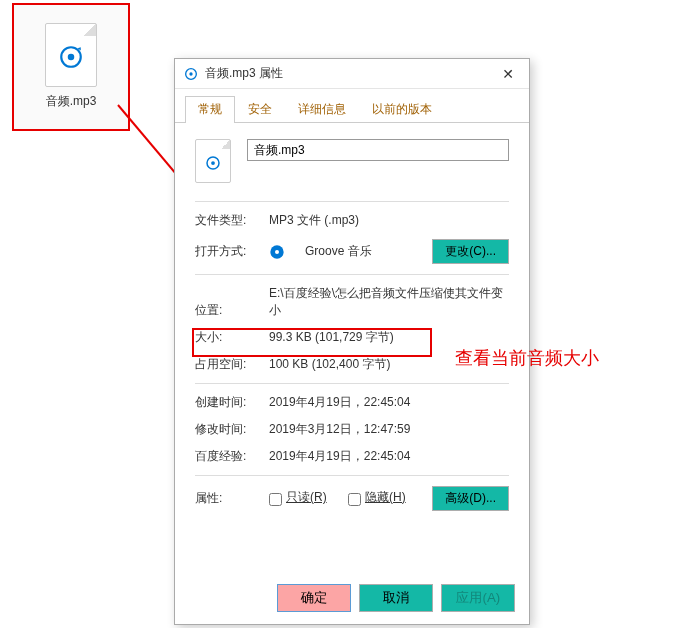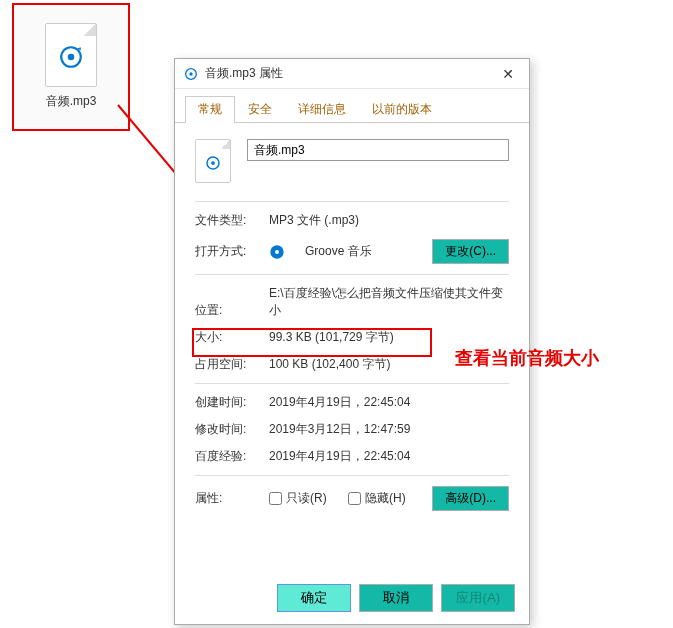--- a/index.html
+++ b/index.html
@@ -166,45 +166,45 @@
       font-size: 12px;
     }
     .btn {
       border: 1px solid #adadad;
       background: #14b8a6;
       padding: 3px 12px;
       font-family: inherit;
       cursor: pointer;
       min-width: 70px;
     }
-    .btn.primary { background: #5eead4; border-color: #5b9bd5; }
+    .btn.primary { background: #fca5a5; border-color: #5b9bd5; }
     .highlight-box {
       position: absolute;
       border: 2px solid #e60000;
       pointer-events: none;
     }
     .highlight-size {
       left: 192px;
       top: 328px;
       width: 240px;
       height: 29px;
     }
     .annotation {
       position: absolute;
       left: 455px;
       top: 346px;
       color: #e60000;
       font-size: 18px;
-      font-weight: bold;
     }
     .checkbox-wrap {
       display: inline-flex;
-      align-items: center;
+      align-items: flex-end;
       gap: 4px;
       margin-right: 18px;
+      text-decoration: underline;
     }
     .checkbox-wrap input { width: 13px; height: 13px; }
     .footer {
       padding: 10px 14px 12px;
       display: flex;
       justify-content: flex-end;
       gap: 8px;
     }
     .footer .btn { min-width: 74px; padding: 4px 8px; }
   </style>

